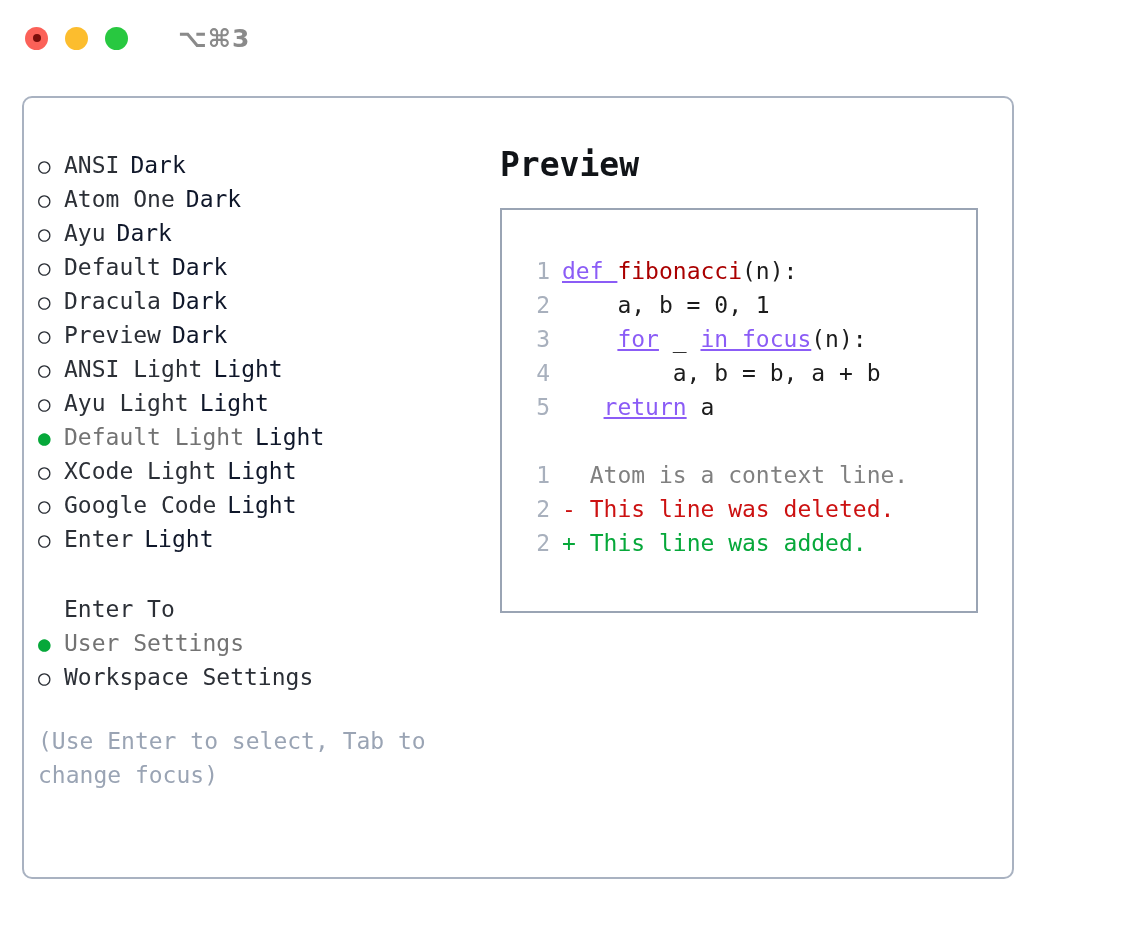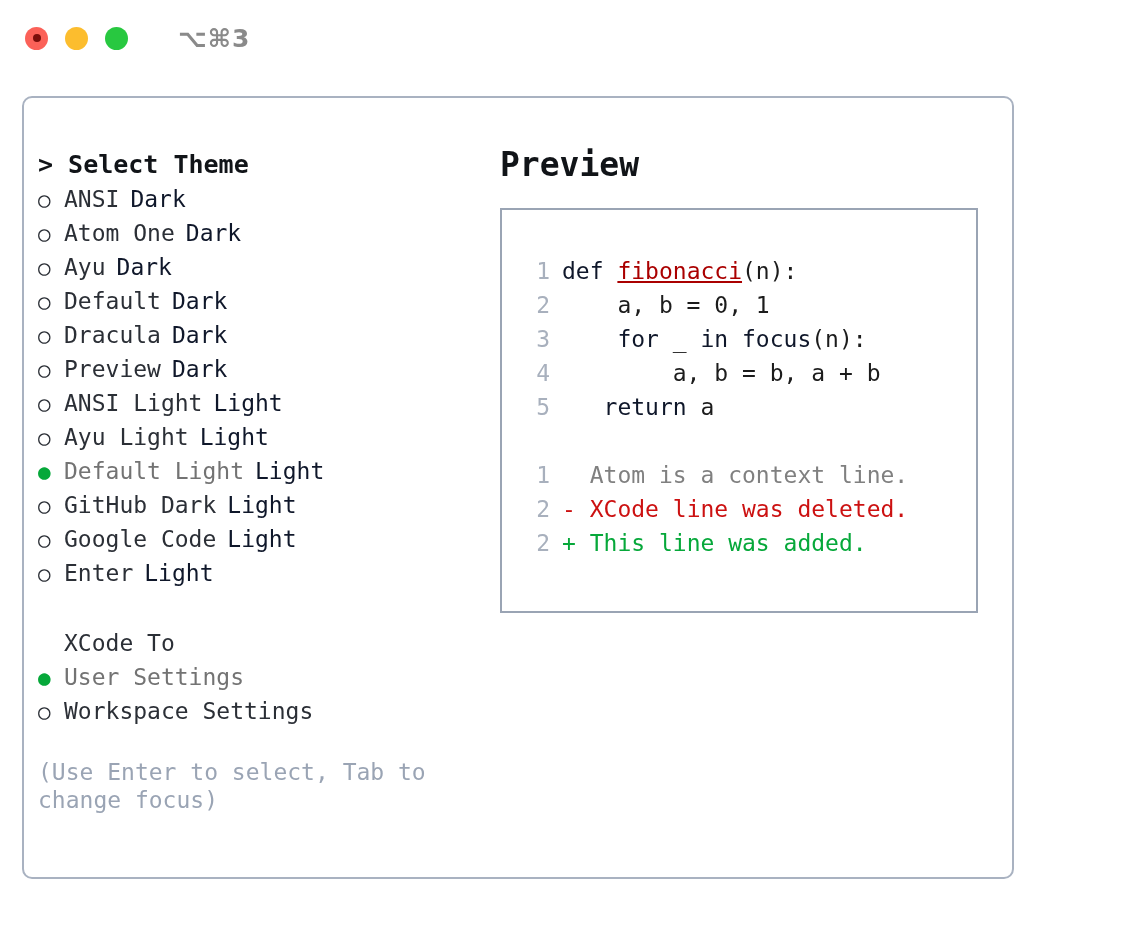--- a/index.html
+++ b/index.html
@@ -144,21 +144,21 @@
     color: #2b2f36;
     line-height: 34px;
     padding-left: 26px;
     white-space: pre;
   }
 
   .hint {
     margin-top: 30px;
     font-size: 23px;
     color: #9aa4b4;
-    line-height: 28px;
+    line-height: 34px;
     width: 410px;
     white-space: pre-wrap;
   }
 
   
   .preview-heading {
     font-size: 33px;
     font-weight: 700;
     color: #111418;
     line-height: 34px;
@@ -184,22 +184,22 @@
   .ln {
     display: inline-block;
     width: 30px;
     text-align: right;
     flex: none;
     color: #a8b0bd;
     margin-right: 12px;
   }
   .code-text { color: #1c1c1c; }
 
-  .tok-kw   { color: #0f172a; }
-  .tok-fn   { color: #aa0000; text-decoration: underline; }
+  .tok-kw   { color: #8b5cf6; text-decoration: underline; }
+  .tok-fn   { color: #aa0000; }
   .tok-plain{ color: #1c1c1c; }
 
   .blank-line { height: 34px; }
 
   .diff-ctx { color: #808080; }
   .diff-del { color: #cc1111; }
   .diff-add { color: #06a83a; }
 </style>
 </head>
 <body>
@@ -215,40 +215,39 @@
       <div class="light light-max"></div>
     </div>
     <div class="title-text">⌥⌘3</div>
   </div>
 
   <div class="panel">
     <div class="panel-inner">
 
       <div class="col-left">
 
-        <div class="heading">&gt; Select Theme</div>
 
         <div class="theme-list" id="theme-list">
             <div class="row"><span class="bullet">○</span><span class="row-label">ANSI</span><span class="row-tag">Dark</span></div>
             <div class="row"><span class="bullet">○</span><span class="row-label">Atom One</span><span class="row-tag">Dark</span></div>
             <div class="row"><span class="bullet">○</span><span class="row-label">Ayu</span><span class="row-tag">Dark</span></div>
             <div class="row"><span class="bullet">○</span><span class="row-label">Default</span><span class="row-tag">Dark</span></div>
             <div class="row"><span class="bullet">○</span><span class="row-label">Dracula</span><span class="row-tag">Dark</span></div>
             <div class="row"><span class="bullet">○</span><span class="row-label">Preview</span><span class="row-tag">Dark</span></div>
             <div class="row"><span class="bullet">○</span><span class="row-label">ANSI Light</span><span class="row-tag">Light</span></div>
             <div class="row"><span class="bullet">○</span><span class="row-label">Ayu Light</span><span class="row-tag">Light</span></div>
             <div class="row selected"><span class="bullet sel">●</span><span class="row-label">Default Light</span><span class="row-tag">Light</span></div>
-            <div class="row"><span class="bullet">○</span><span class="row-label">GitHub Dark</span><span class="row-tag">Light</span></div>
+            <div class="row"><span class="bullet">○</span><span class="row-label">XCode Light</span><span class="row-tag">Light</span></div>
             <div class="row"><span class="bullet">○</span><span class="row-label">Google Code</span><span class="row-tag">Light</span></div>
             <div class="row"><span class="bullet">○</span><span class="row-label">Enter</span><span class="row-tag">Light</span></div>
           </div>
 
         <div class="spacer-lg"></div>
 
-        <div class="apply-heading">XCode To</div>
+        <div class="apply-heading">Enter To</div>
         <div id="apply-list">
             <div class="row selected"><span class="bullet sel">●</span><span class="row-label">User Settings</span></div>
             <div class="row"><span class="bullet">○</span><span class="row-label">Workspace Settings</span></div>
           </div>
 
         <div class="hint">(Use Enter to select, Tab to change focus)</div>
       </div>
 
       <div class="col-right">
         <div class="preview-heading">Preview</div>
@@ -256,21 +255,21 @@
           <div id="code-block">
               <div class="code-line"><span class="ln">1</span><span class="code-text"><span class="tok-kw">def </span><span class="tok-fn">fibonacci</span><span class="tok-plain">(n):</span></span></div>
               <div class="code-line"><span class="ln">2</span><span class="code-text"><span class="tok-plain">    a, b = 0, 1</span></span></div>
               <div class="code-line"><span class="ln">3</span><span class="code-text"><span class="tok-plain">    </span><span class="tok-kw">for</span><span class="tok-plain"> _ </span><span class="tok-kw">in focus</span><span class="tok-plain">(n):</span></span></div>
               <div class="code-line"><span class="ln">4</span><span class="code-text"><span class="tok-plain">        a, b = b, a + b</span></span></div>
               <div class="code-line"><span class="ln">5</span><span class="code-text"><span class="tok-plain">   </span><span class="tok-kw">return</span><span class="tok-plain"> a</span></span></div>
             </div>
           <div class="blank-line"></div>
           <div id="diff-block">
               <div class="code-line"><span class="ln">1</span><span class="diff-ctx"> </span><span class="diff-ctx"> Atom is a context line.</span></div>
-              <div class="code-line"><span class="ln">2</span><span class="diff-del">-</span><span class="diff-del"> XCode line was deleted.</span></div>
+              <div class="code-line"><span class="ln">2</span><span class="diff-del">-</span><span class="diff-del"> This line was deleted.</span></div>
               <div class="code-line"><span class="ln">2</span><span class="diff-add">+</span><span class="diff-add"> This line was added.</span></div>
             </div>
         </div>
       </div>
 
     </div>
   </div>
 </div>
 
 </body></html>

